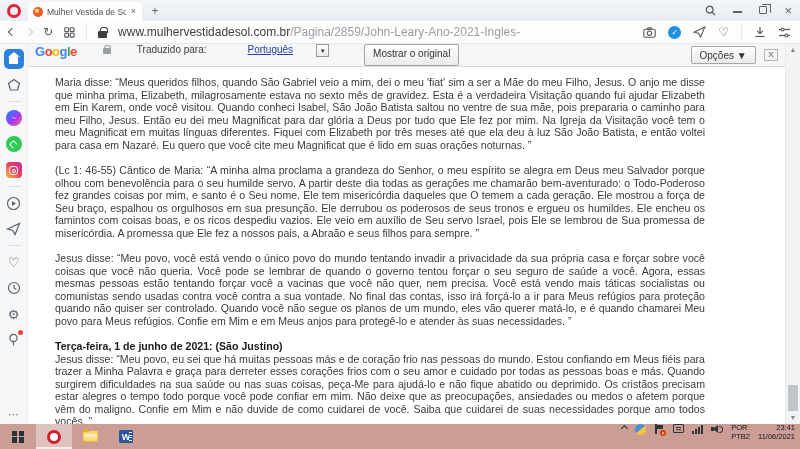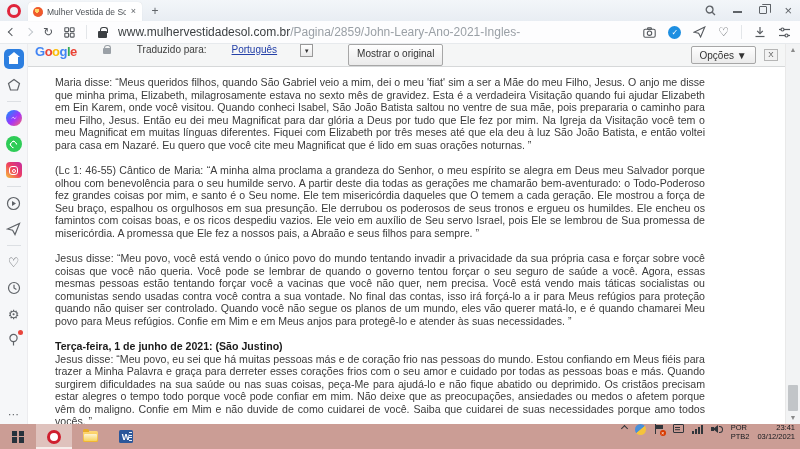--- a/index.html
+++ b/index.html
@@ -69,21 +69,21 @@
   
   .main { flex:1 1 auto; display:flex; flex-direction:column; min-width:0; background:#fff; }
 
   
   .translatebar { height:23px; background:#f5f6f6; border-bottom:1px solid #d6d8d9; display:flex; gap:23px; padding:0 7px; flex:0 0 auto; }
   .glogo { font-weight:bold; font-size:13px; letter-spacing:-0.5px; margin-right:3px; }
   .gl-b { color:#4285F4; } .gl-r { color:#EA4335; } .gl-y { color:#FBBC05; } .gl-g { color:#34A853; }
   .lock-gray { width:8px; height:6px; background:#9aa0a6; border-radius:1px; position:relative; margin-top:4px; }
   .lock-gray:before { content:""; position:absolute; left:1px; top:-3.5px; width:5px; height:4px; border:1.3px solid #9aa0a6; border-bottom:none; border-radius:3px 3px 0 0; }
   .tr-label { font-size:10px; color:#3d3d3d; margin-left:3px; }
-  .tr-lang { font-size:10px; color:#2440a8; text-decoration:underline; margin-left:2px; }
+  .tr-lang { font-size:10px; color:#2440a8; text-decoration:underline; margin-left:18px; }
   .tr-dd { width:13px; height:13px; border:1px solid #999; background:linear-gradient(#fff,#e9e9e9); font-size:6px; color:#333; display:flex; align-items:center; justify-content:center; }
   .tr-btn { font-size:10px; color:#333; background:linear-gradient(#fefefe,#ebebeb); border:1px solid #a7a7a7; border-radius:2px; padding:2.5px 8px; margin-left:12px; white-space:nowrap; }
   .tr-right { margin-left:auto; display:flex; align-items:center; gap:8px; }
   .tr-x { font-size:8px; color:#555; border:1px solid #b5b5b5; padding:1px 3.5px; background:#f2f2f2; line-height:1; }
 
   
   .page { flex:1 1 auto; background:#fff; padding:9px 0 0 27px; overflow:hidden; }
   .col { width:650px; }
   .col h3 { font-size:10.6px; line-height:12.5px; color:#1b1b1b; margin:0; font-weight:bold; }
   .col p { font-size:10.6px; line-height:12.5px; color:#3b3b3b; text-align:justify; margin:0 0 13px 0; }
@@ -339,18 +339,18 @@
           <span class="box"></span>
           <span class="cone"></span>
           <span class="wave"></span>
         </span>
       <span class="tray-text">
         <div>POR</div>
         <div>PTB2</div>
       </span>
       <span class="tray-text right">
         <div>23:41</div>
-        <div>03/12/2021</div>
+        <div>11/06/2021</div>
       </span>
     </span>
   </div>
 
 </div>
 
 </body></html>

